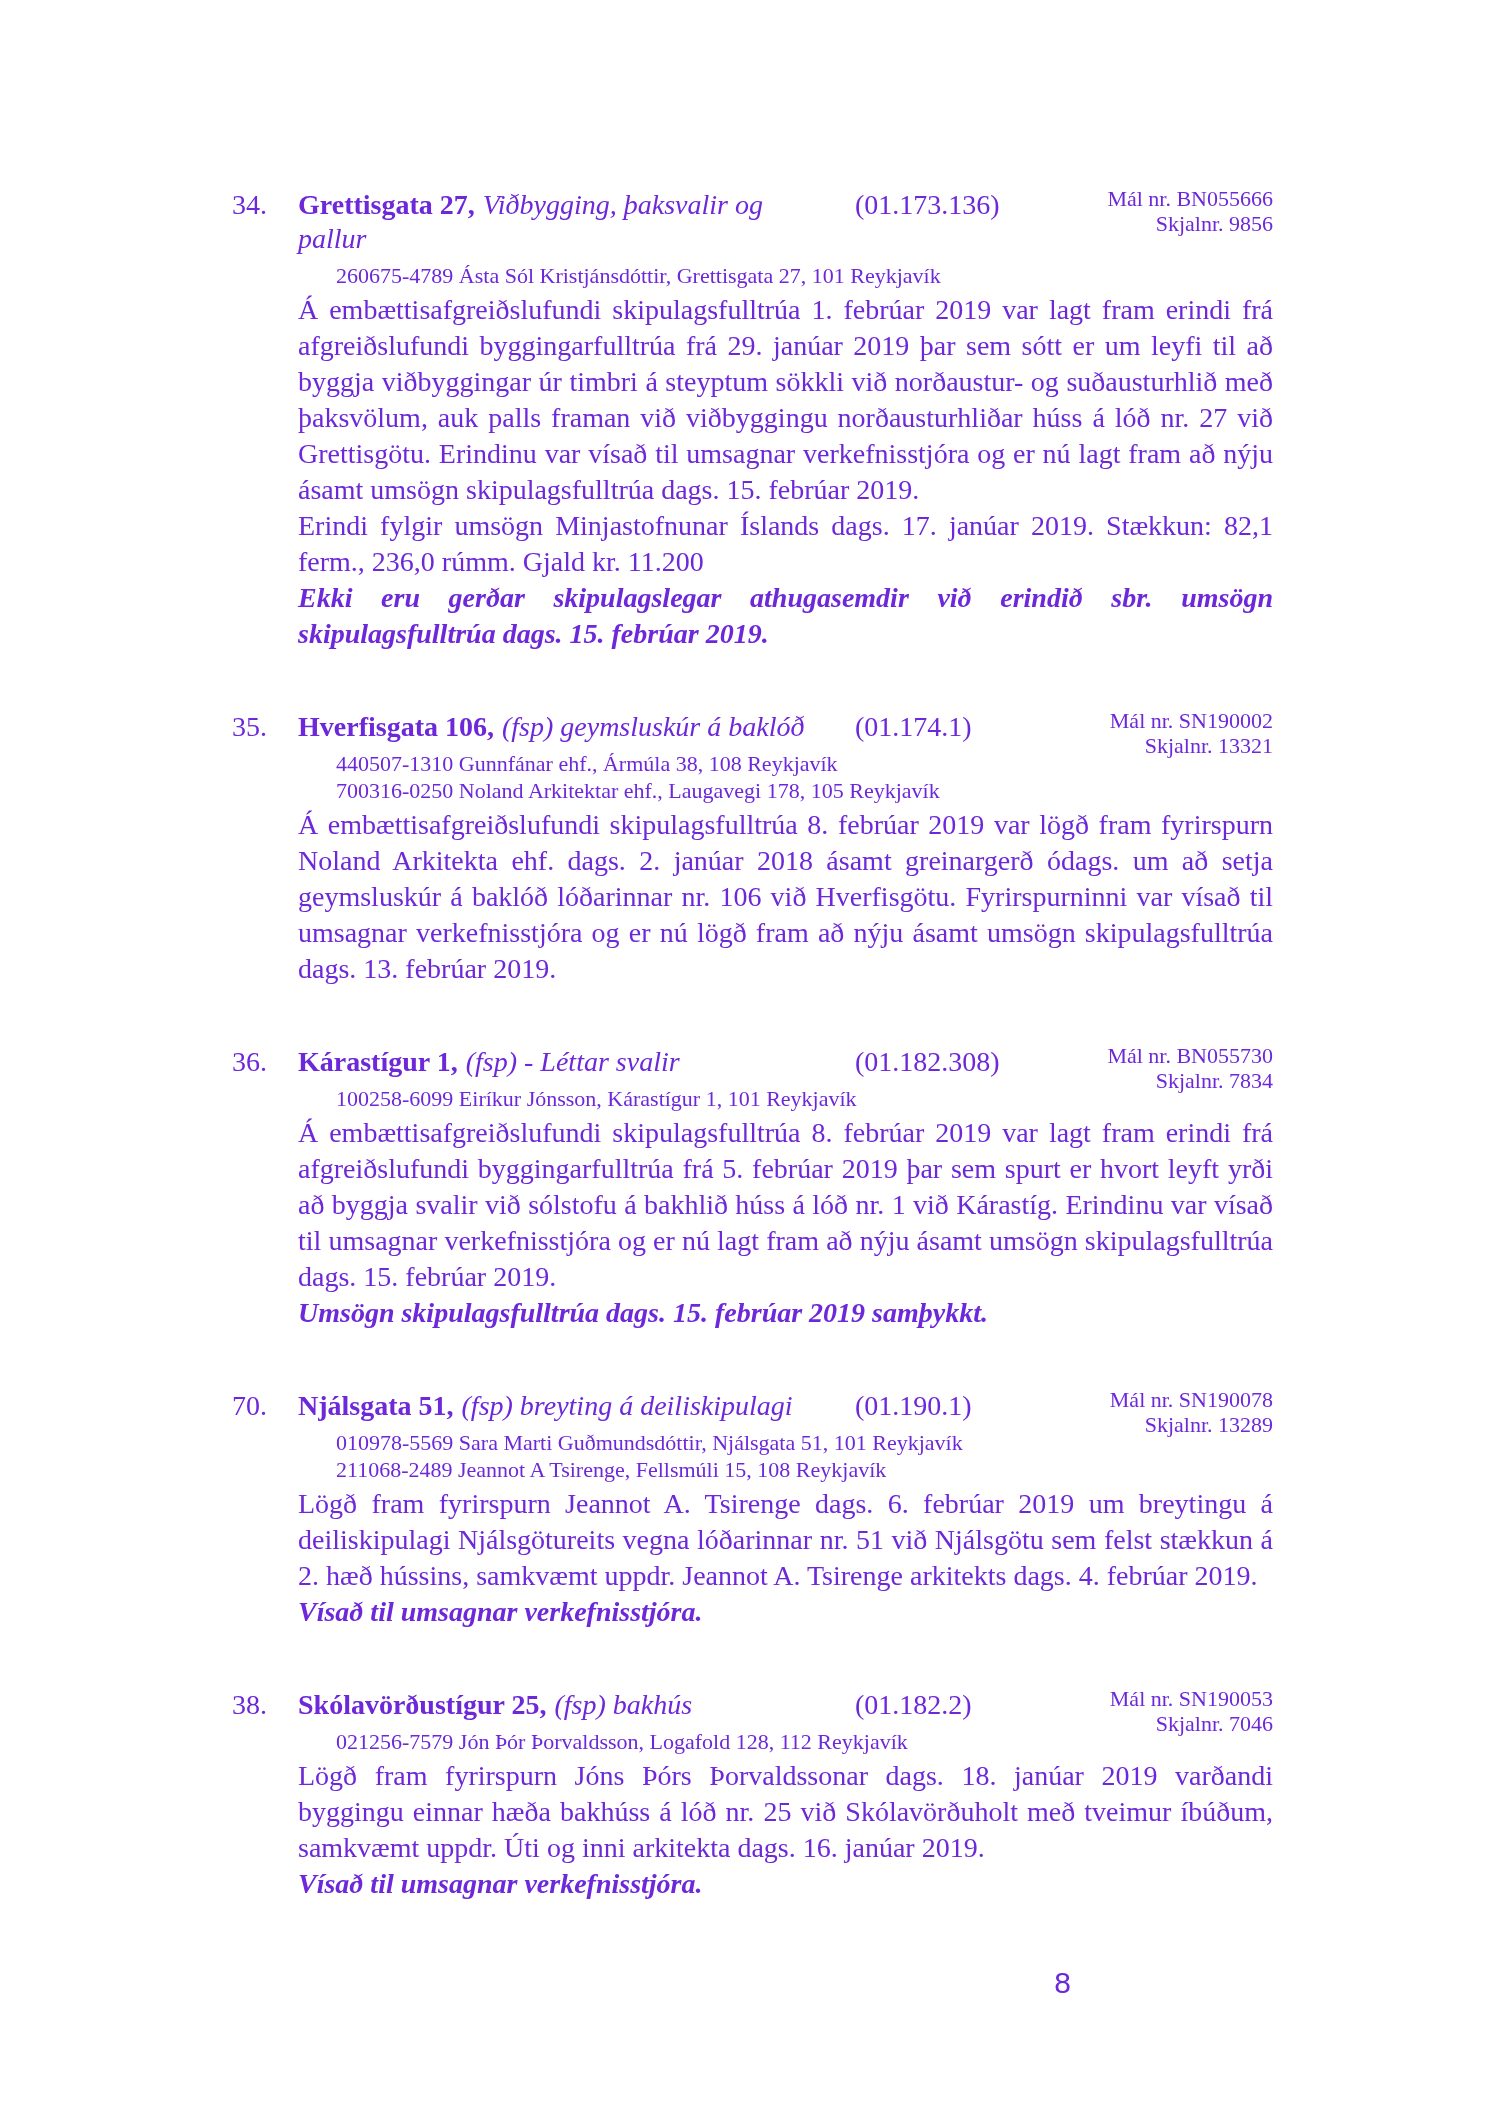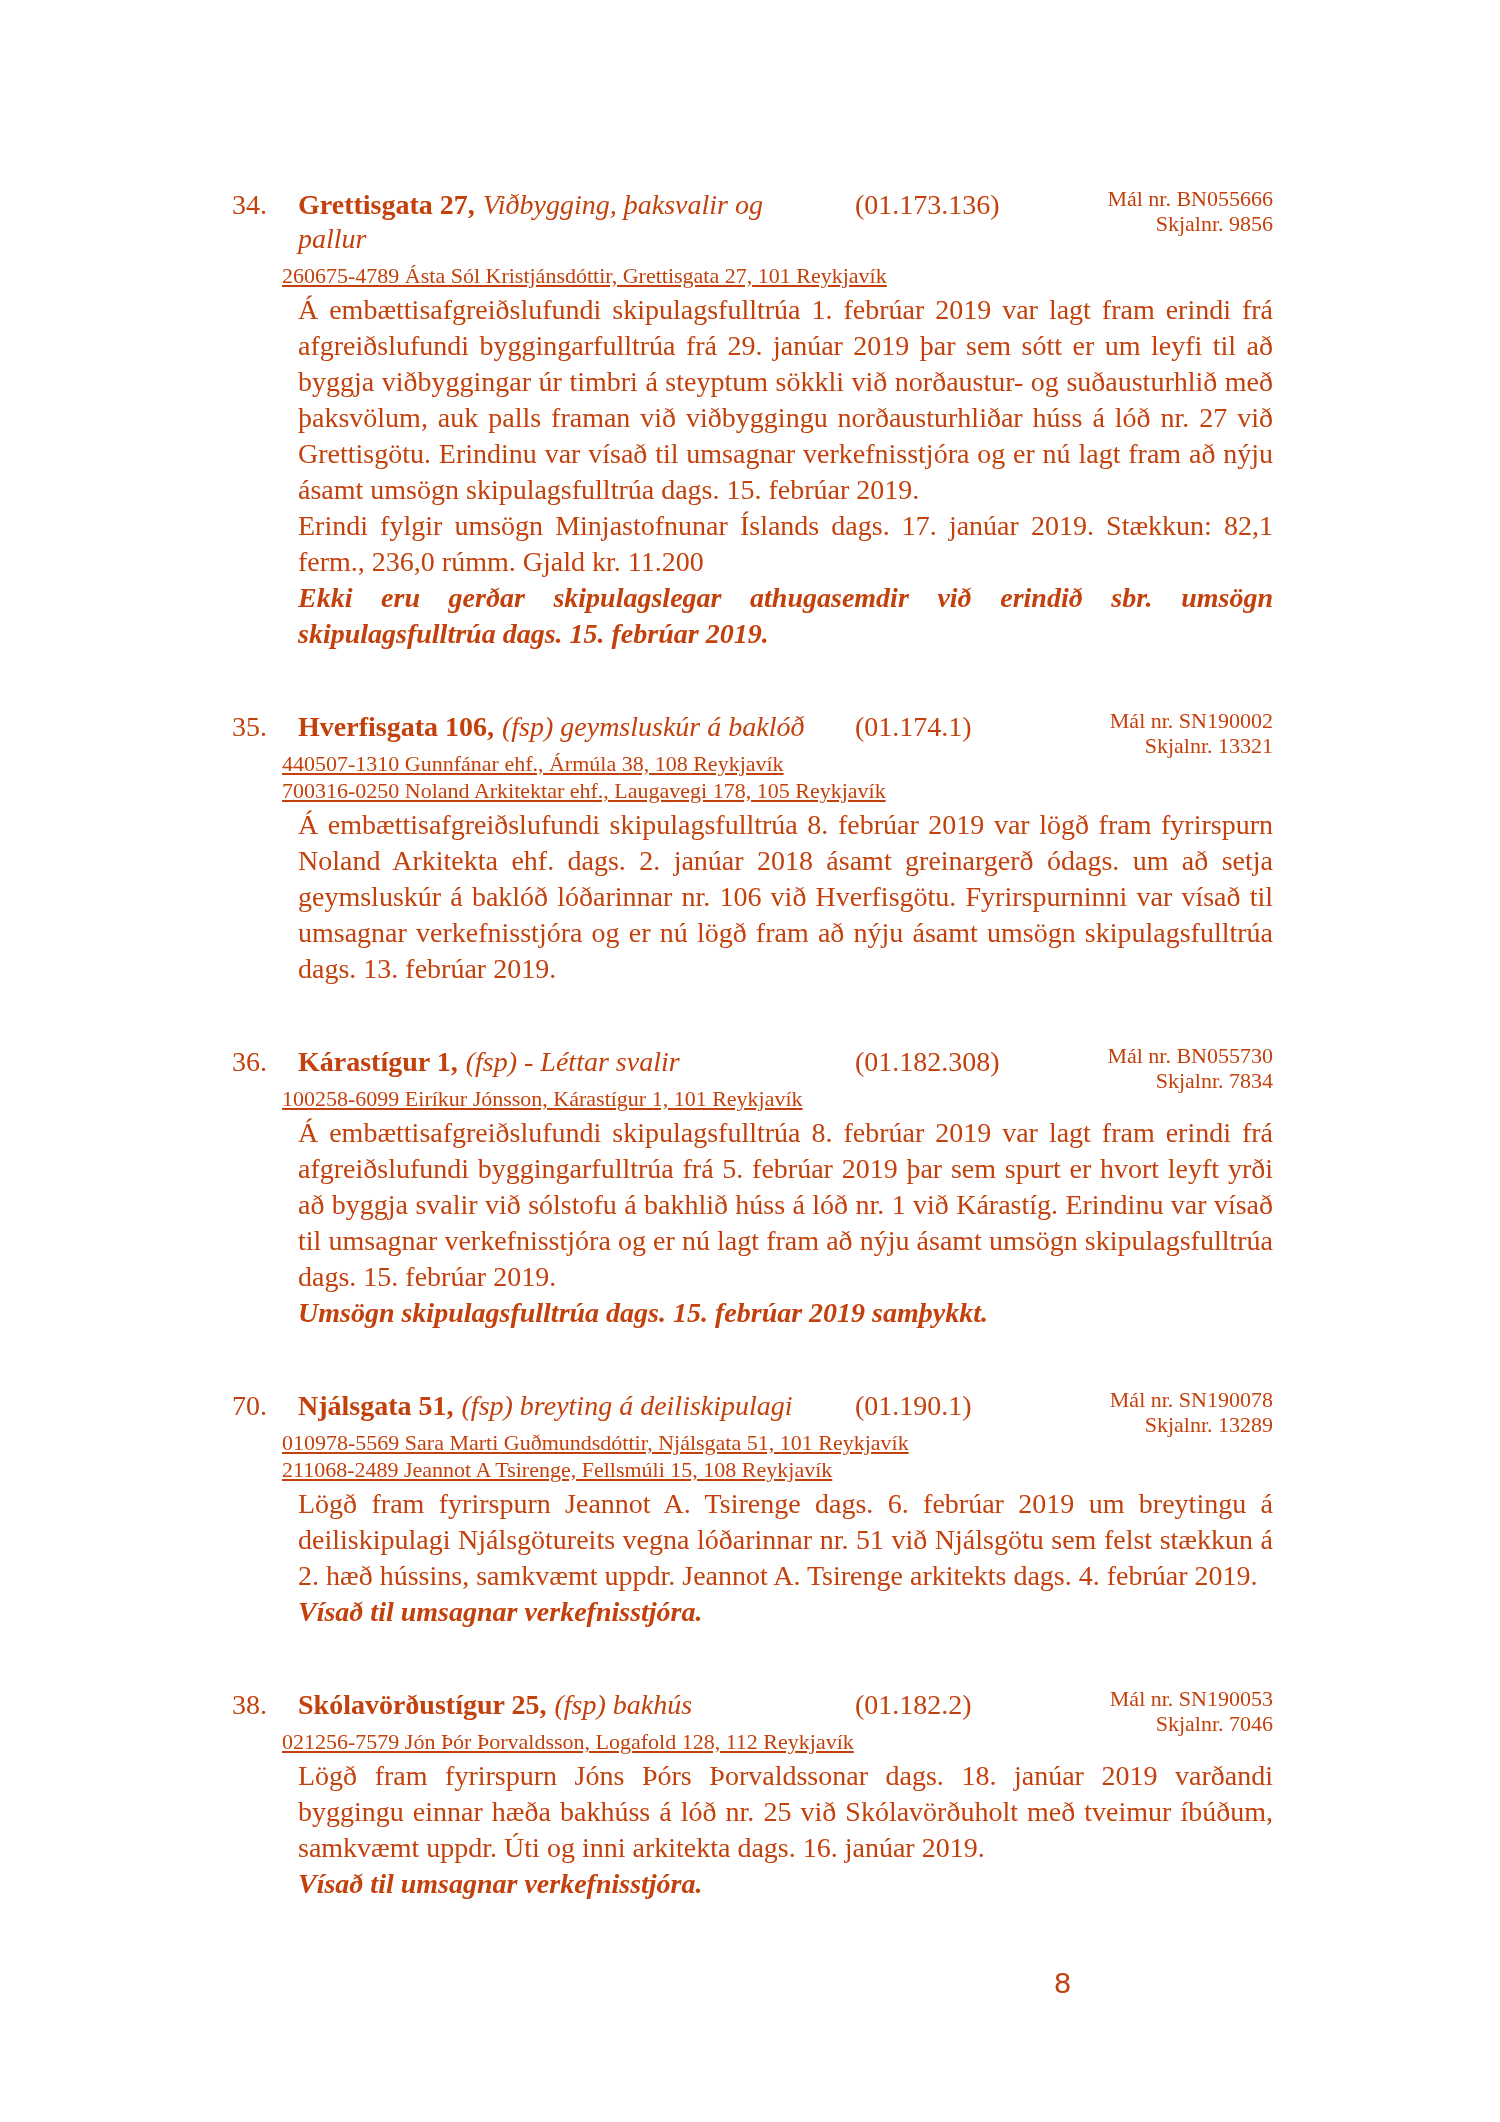--- a/index.html
+++ b/index.html
@@ -5,21 +5,21 @@
   html, body {
     margin: 0;
     padding: 0;
     background: #ffffff;
   }
   .page {
     position: relative;
     width: 1296px;
     height: 2122px;
     background: #ffffff;
-    color: #c2410c;
+    color: #6d28d9;
     font-family: "Liberation Serif", serif;
     overflow: hidden;
   }
   .content {
     position: absolute;
     left: 232px;
     top: 188px;
     width: 1041px;
   }
   .item { margin-bottom: 58px; }
@@ -53,25 +53,24 @@
   .refs {
     position: absolute;
     right: 0;
     top: -2px;
     text-align: right;
     font-size: 22px;
     line-height: 25px;
     white-space: nowrap;
   }
   .registrations {
-    margin-left: 50px;
+    margin-left: 104px;
     font-size: 22px;
     line-height: 27px;
     margin-bottom: 3px;
-    text-decoration: underline;
   }
   .body-text {
     margin-left: 66px;
     font-size: 28px;
     line-height: 36px;
     text-align: justify;
   }
   .body-text p { margin: 0; }
   .body-text p.verdict { font-style: italic; font-weight: bold; }
   .page-number {

